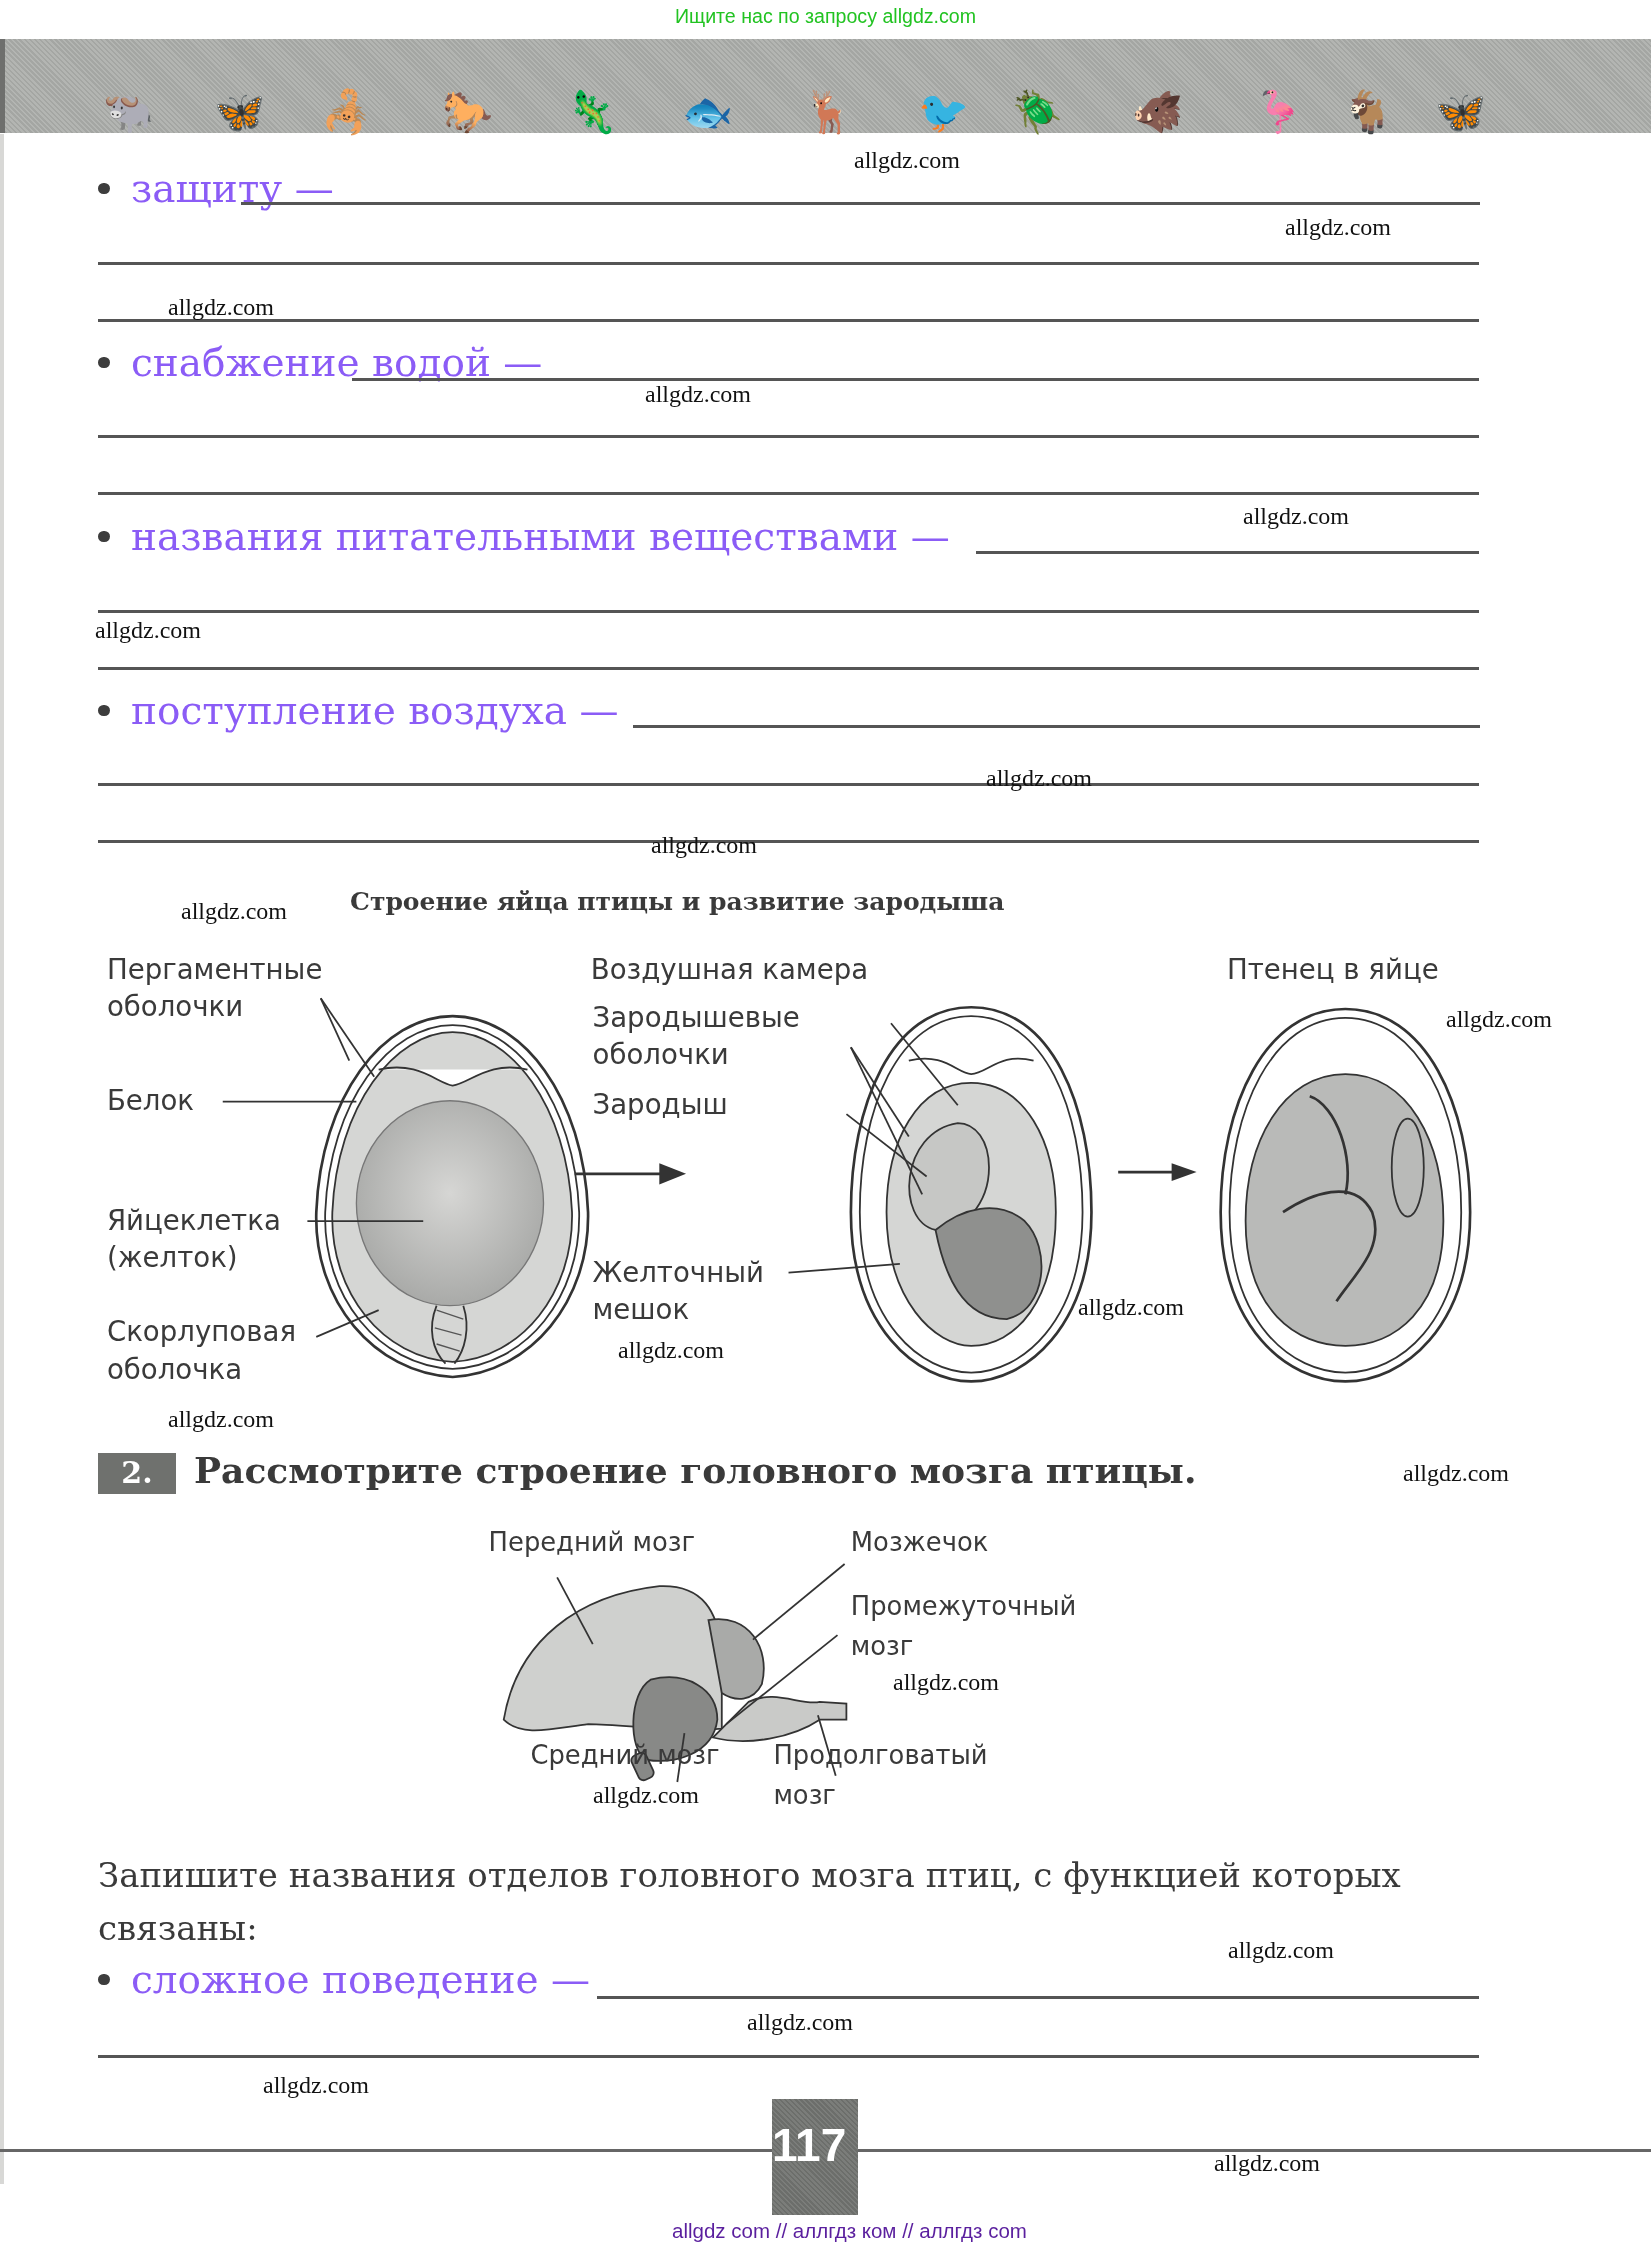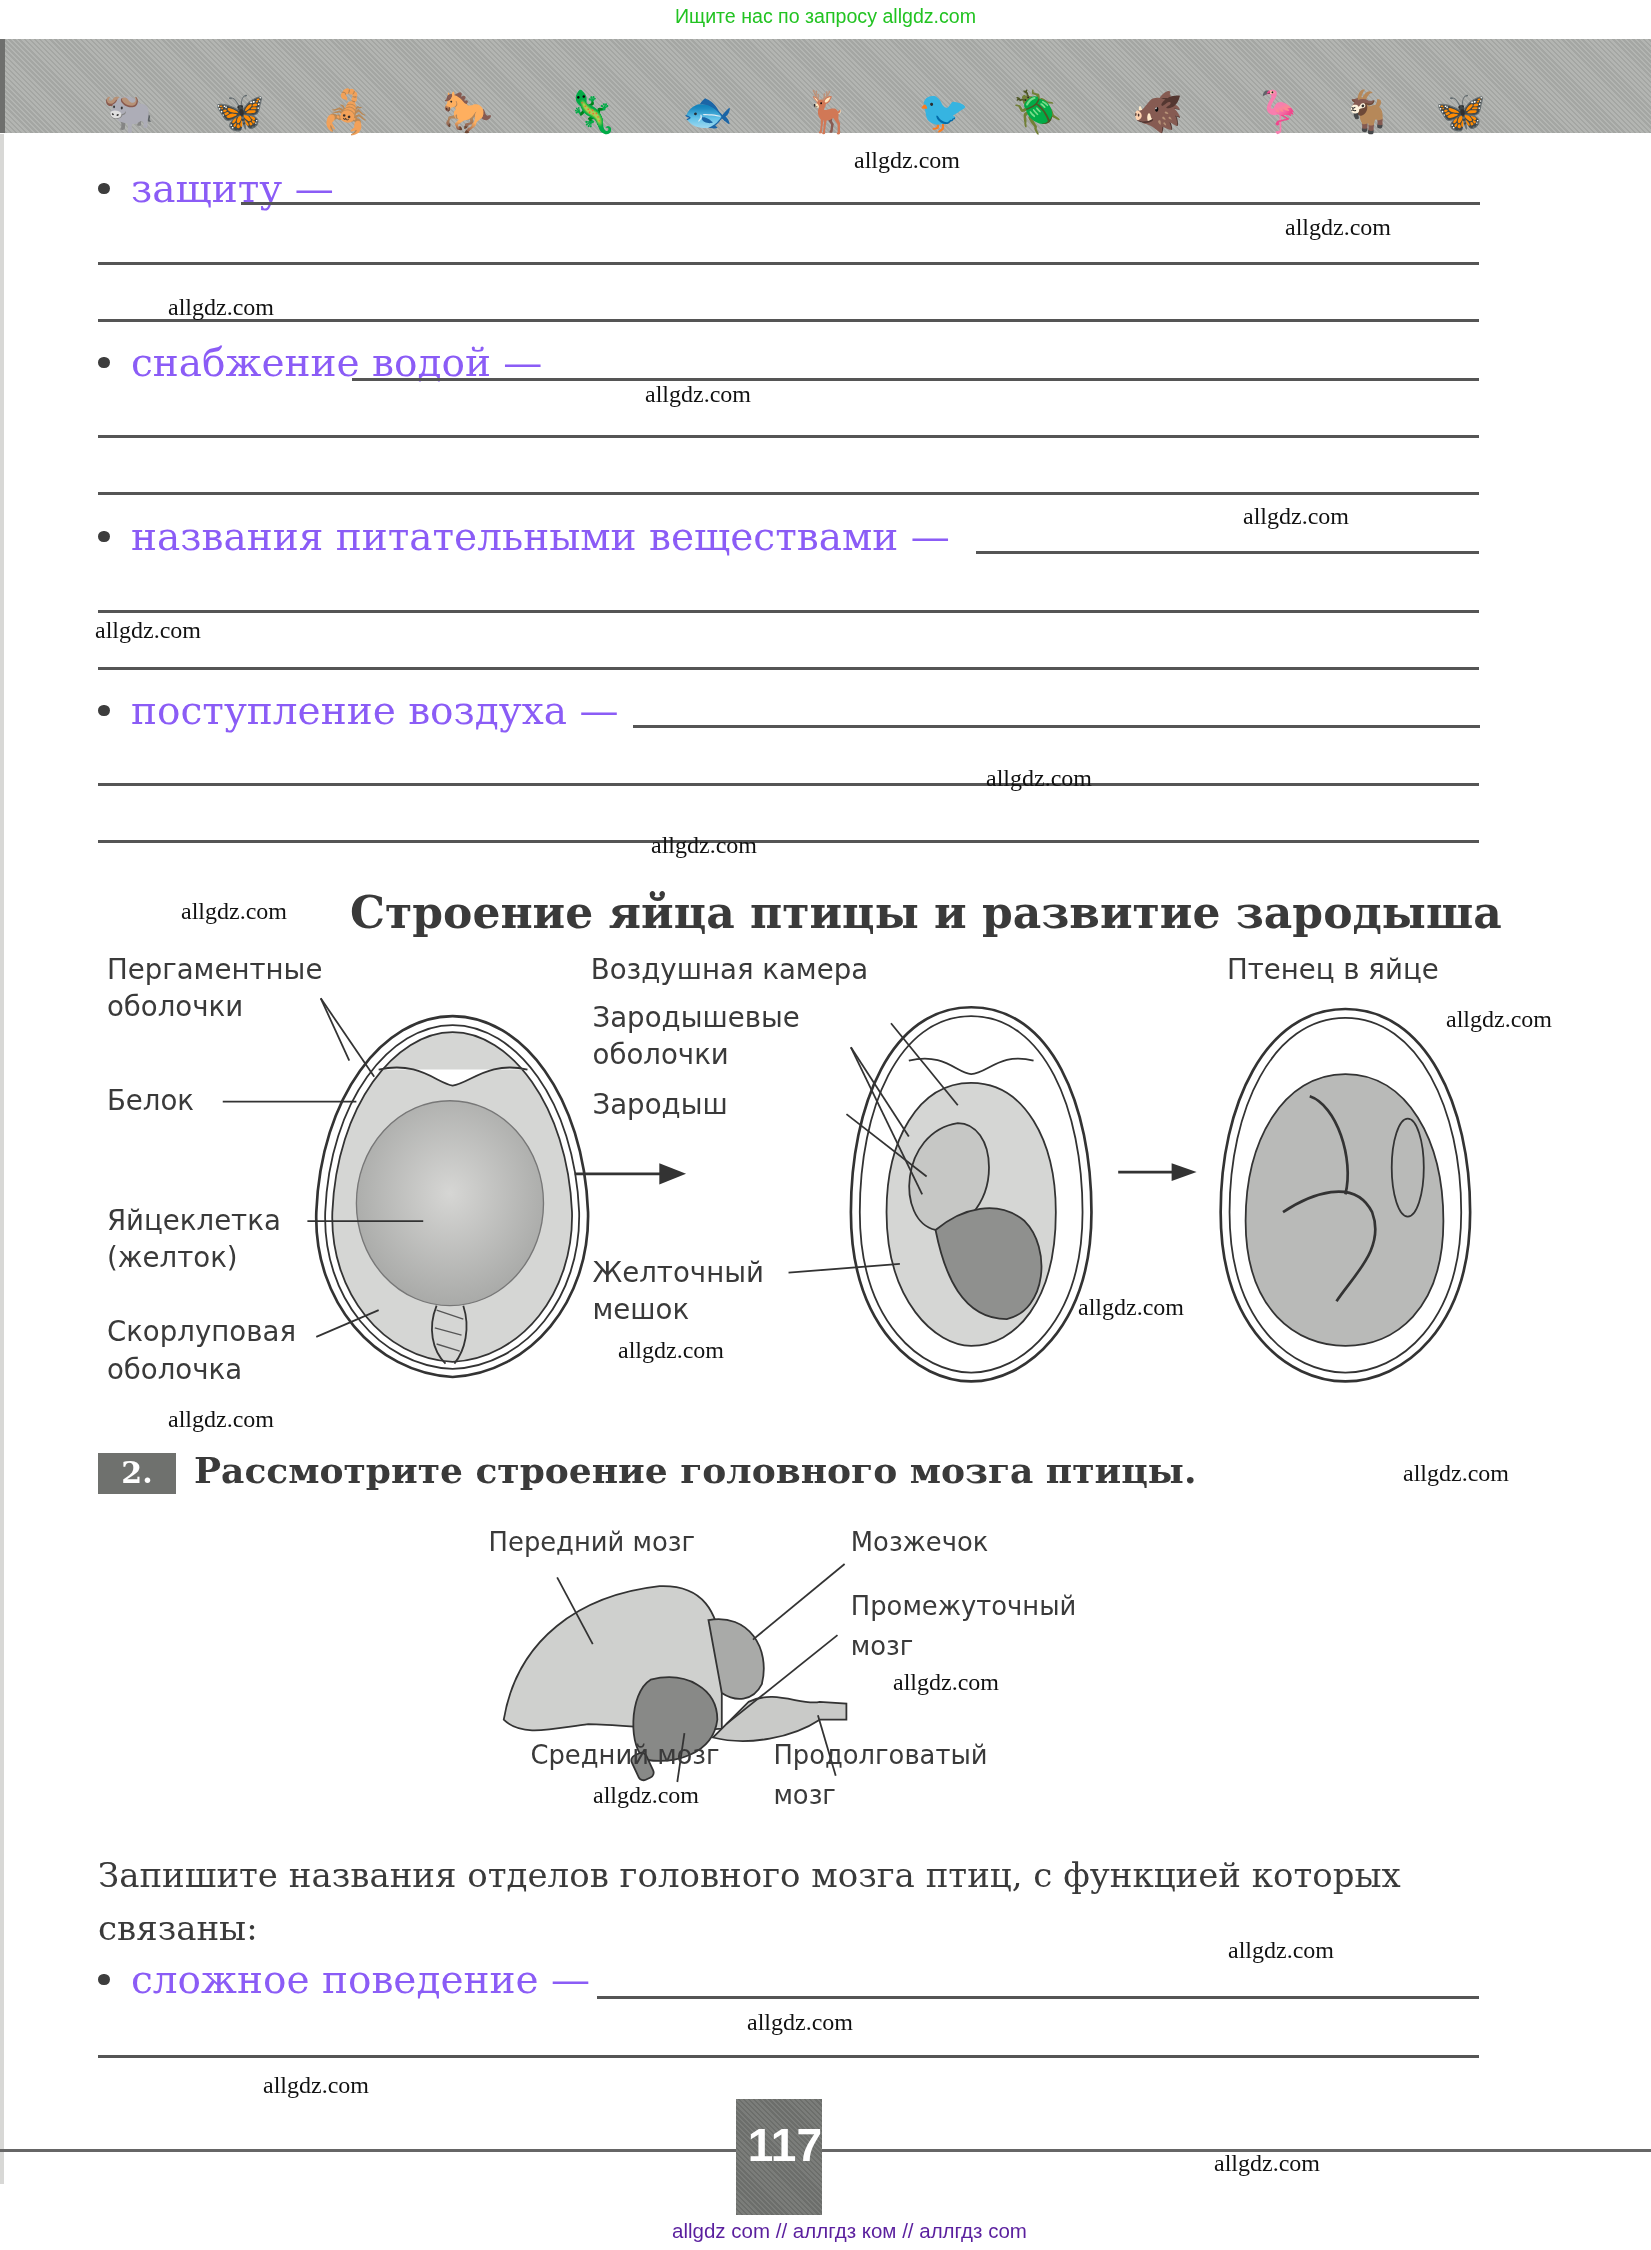--- a/index.html
+++ b/index.html
@@ -6,25 +6,25 @@
     body { width: 1651px; height: 2250px; position: relative; background: #ffffff; overflow: hidden; font-family: "DejaVu Serif", serif; color: #3a3a3a; }
     .abs { position: absolute; }
     .topnote { left: 0; width: 1651px; top: 5.3px; text-align: center; font-family: "Liberation Sans", sans-serif; font-size: 19.6px; color: #22c322; }
     .banner { left: 0; top: 39px; width: 1651px; height: 94px; background: repeating-linear-gradient(45deg, #a4a6a3 0 1.8px, #b3b5b2 1.8px 3.6px); border-left: 5.3px solid #6e6f6d; box-sizing: border-box; }
     .animal { position: absolute; bottom: 0; color: #f4f4f2; font-size: 41px; line-height: 41px; font-family: "DejaVu Sans", sans-serif; }
     .page-left-edge { left: 0; top: 134px; width: 3.6px; height: 2050px; background: #d8d8d6; }
     .bullet-row { font-size: 39px; line-height: 39px; white-space: nowrap; color: #8b5cf6; }
     .bullet-row .dot { display: inline-block; width: 11.6px; height: 11.6px; border-radius: 50%; background: #3d3d3d; margin-right: 21.4px; vertical-align: middle; position: relative; top: -3.6px; }
     .line { height: 2.7px; background: #555; }
     .wm { font-family: Liberation Serif, serif; font-size: 24px; color: #111; white-space: nowrap; }
-    .heading { font-weight: bold; font-size: 44px; color: #3a3a3a; white-space: nowrap; }
+    .heading { font-weight: bold; font-size: 25px; color: #3a3a3a; white-space: nowrap; }
     .task-num { background: #6f716e; color: #fff; font-weight: bold; font-size: 30px; text-align: center; line-height: 39px; width: 78px; height: 41px; }
     .task-title { font-size: 36px; color: #3a3a3a; white-space: nowrap; }
     .para { font-size: 34px; line-height: 53px; color: #3a3a3a; width: 1426px; }
-    .pagebar { width: 86px; height: 116px; background: repeating-linear-gradient(45deg, #6c6e6b 0 1.8px, #7b7d7a 1.8px 3.6px); color: #fff; font-family: "Liberation Sans", sans-serif; font-weight: bold; font-size: 46px; text-align: right; line-height: 53px; padding-top: 19.6px; box-sizing: border-box; }
+    .pagebar { width: 86px; height: 116px; background: repeating-linear-gradient(45deg, #6c6e6b 0 1.8px, #7b7d7a 1.8px 3.6px); color: #fff; font-family: "Liberation Sans", sans-serif; font-weight: bold; font-size: 46px; text-align: left; line-height: 53px; padding-top: 19.6px; box-sizing: border-box; margin-left: 36px; }
     .footer { font-family: "Liberation Sans", sans-serif; font-size: 20.5px; color: #5a1f9e; white-space: nowrap; padding-left: 24px; }
     svg text { font-family: "DejaVu Sans", sans-serif; }
   </style>
 </head>
 <body>
 
 <div class="abs topnote">Ищите нас по запросу allgdz.com</div>
 
 <div class="abs banner">
   <span class="animal" style="left:98px">🐃</span>

